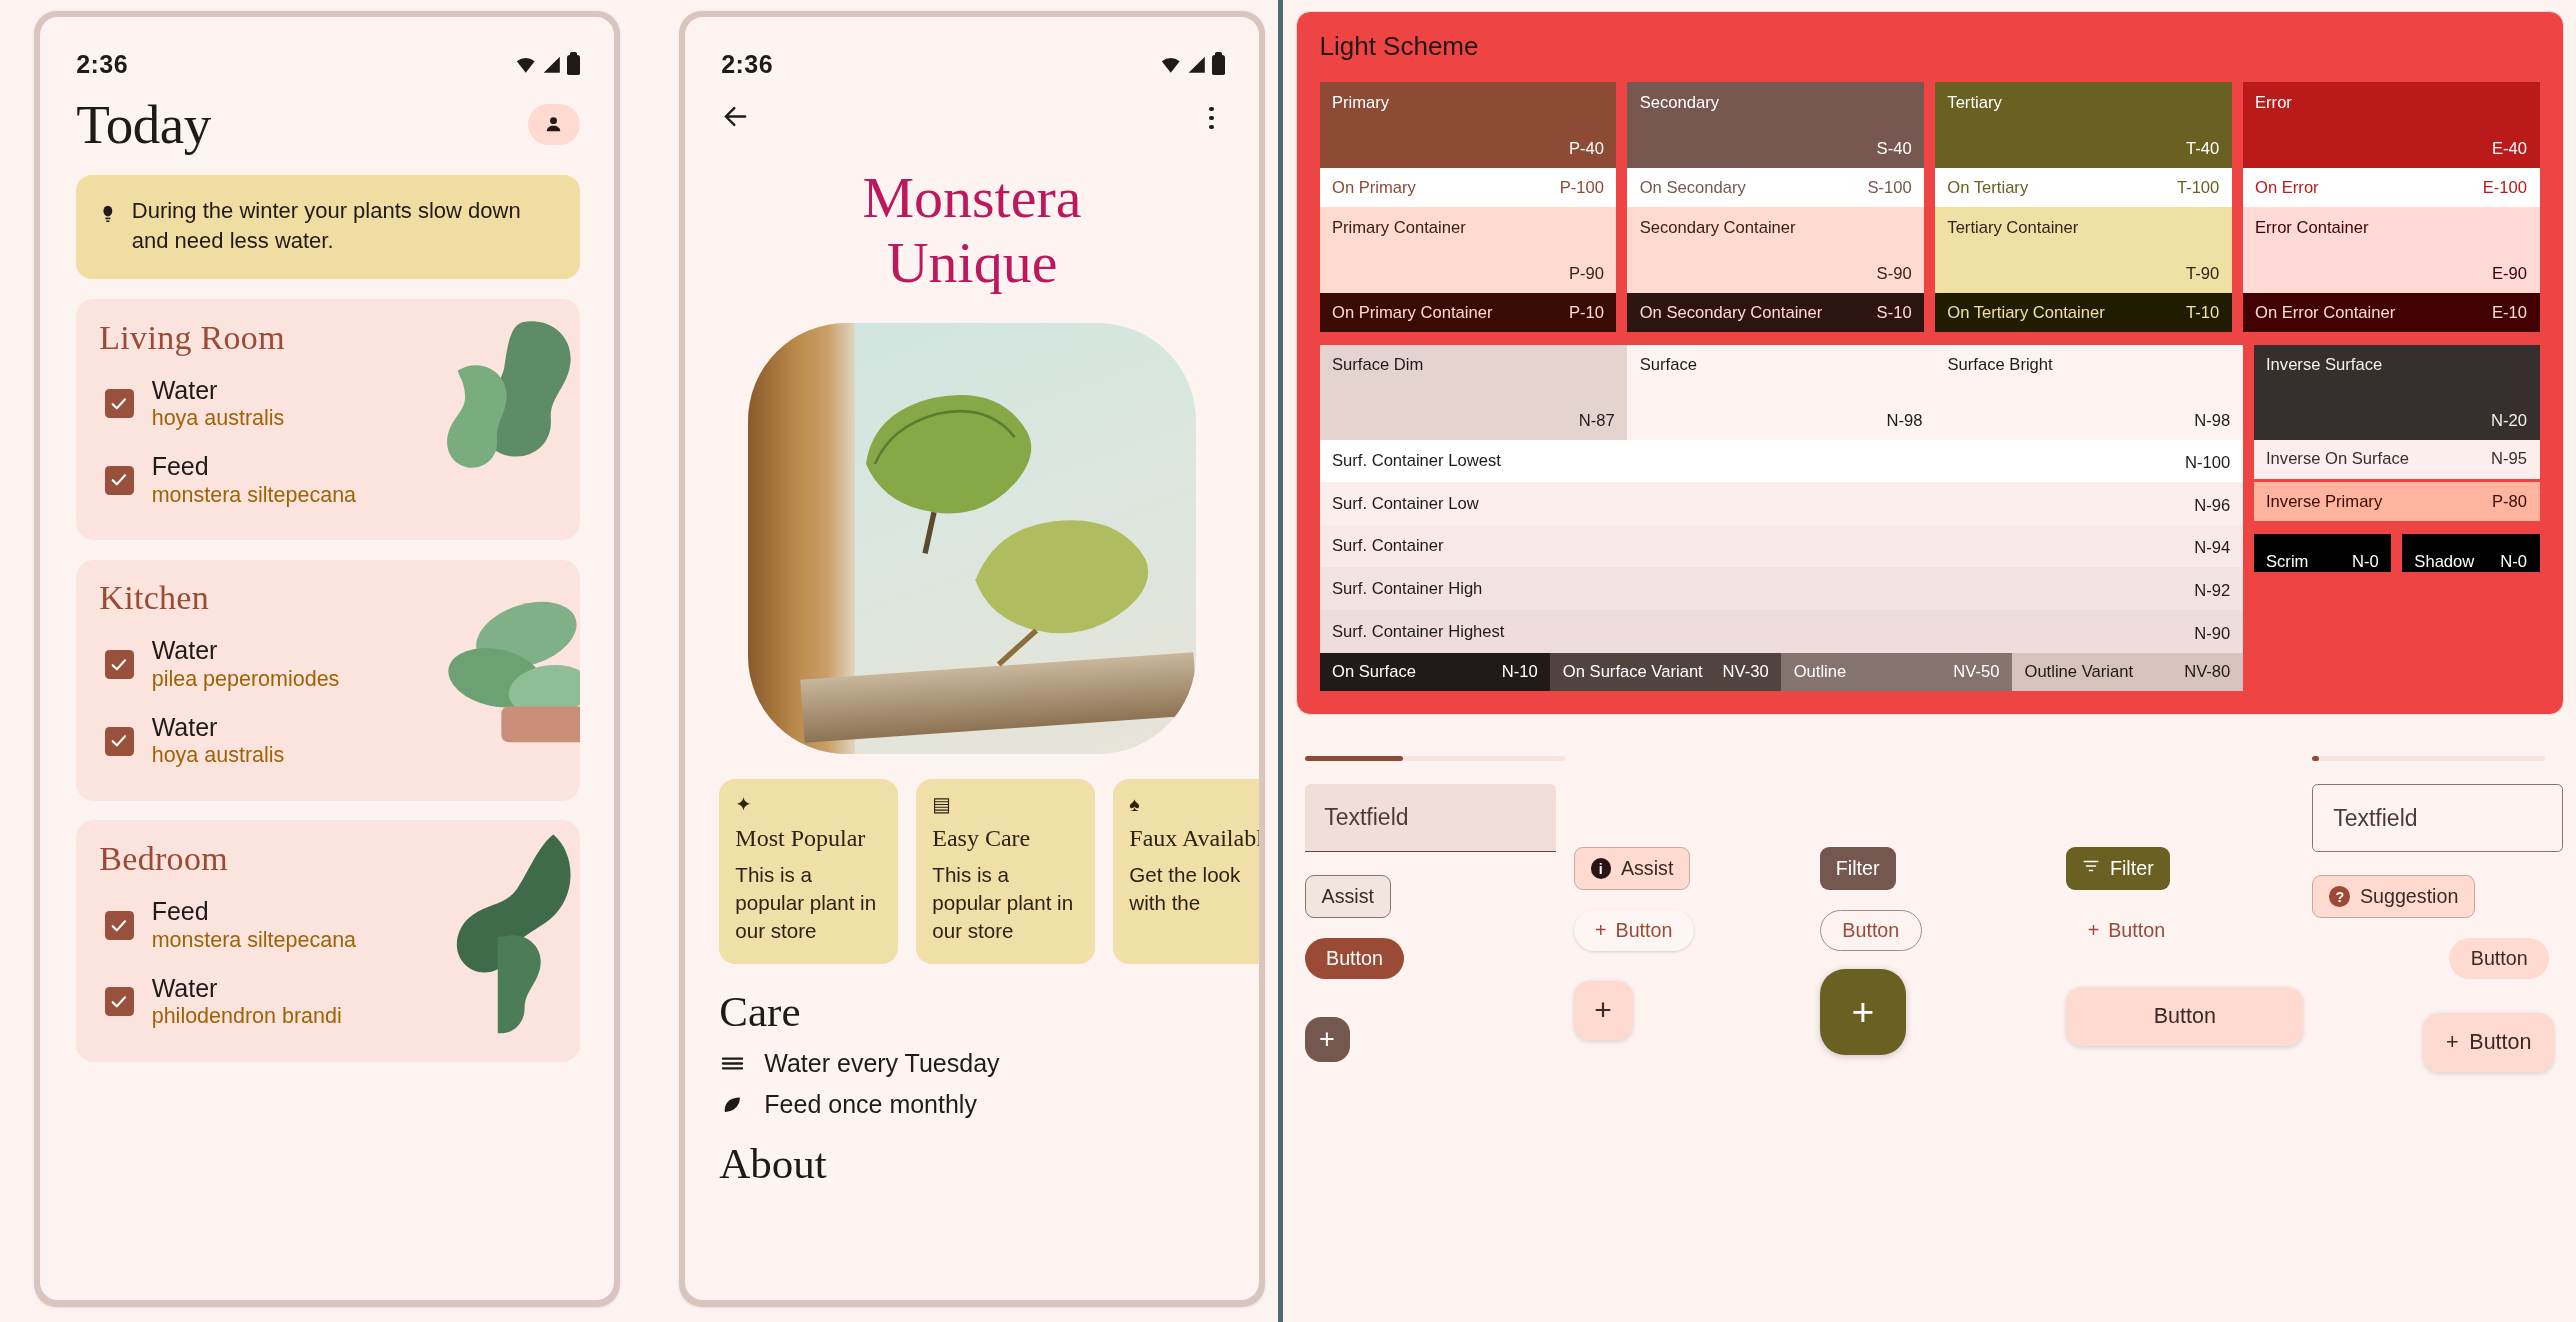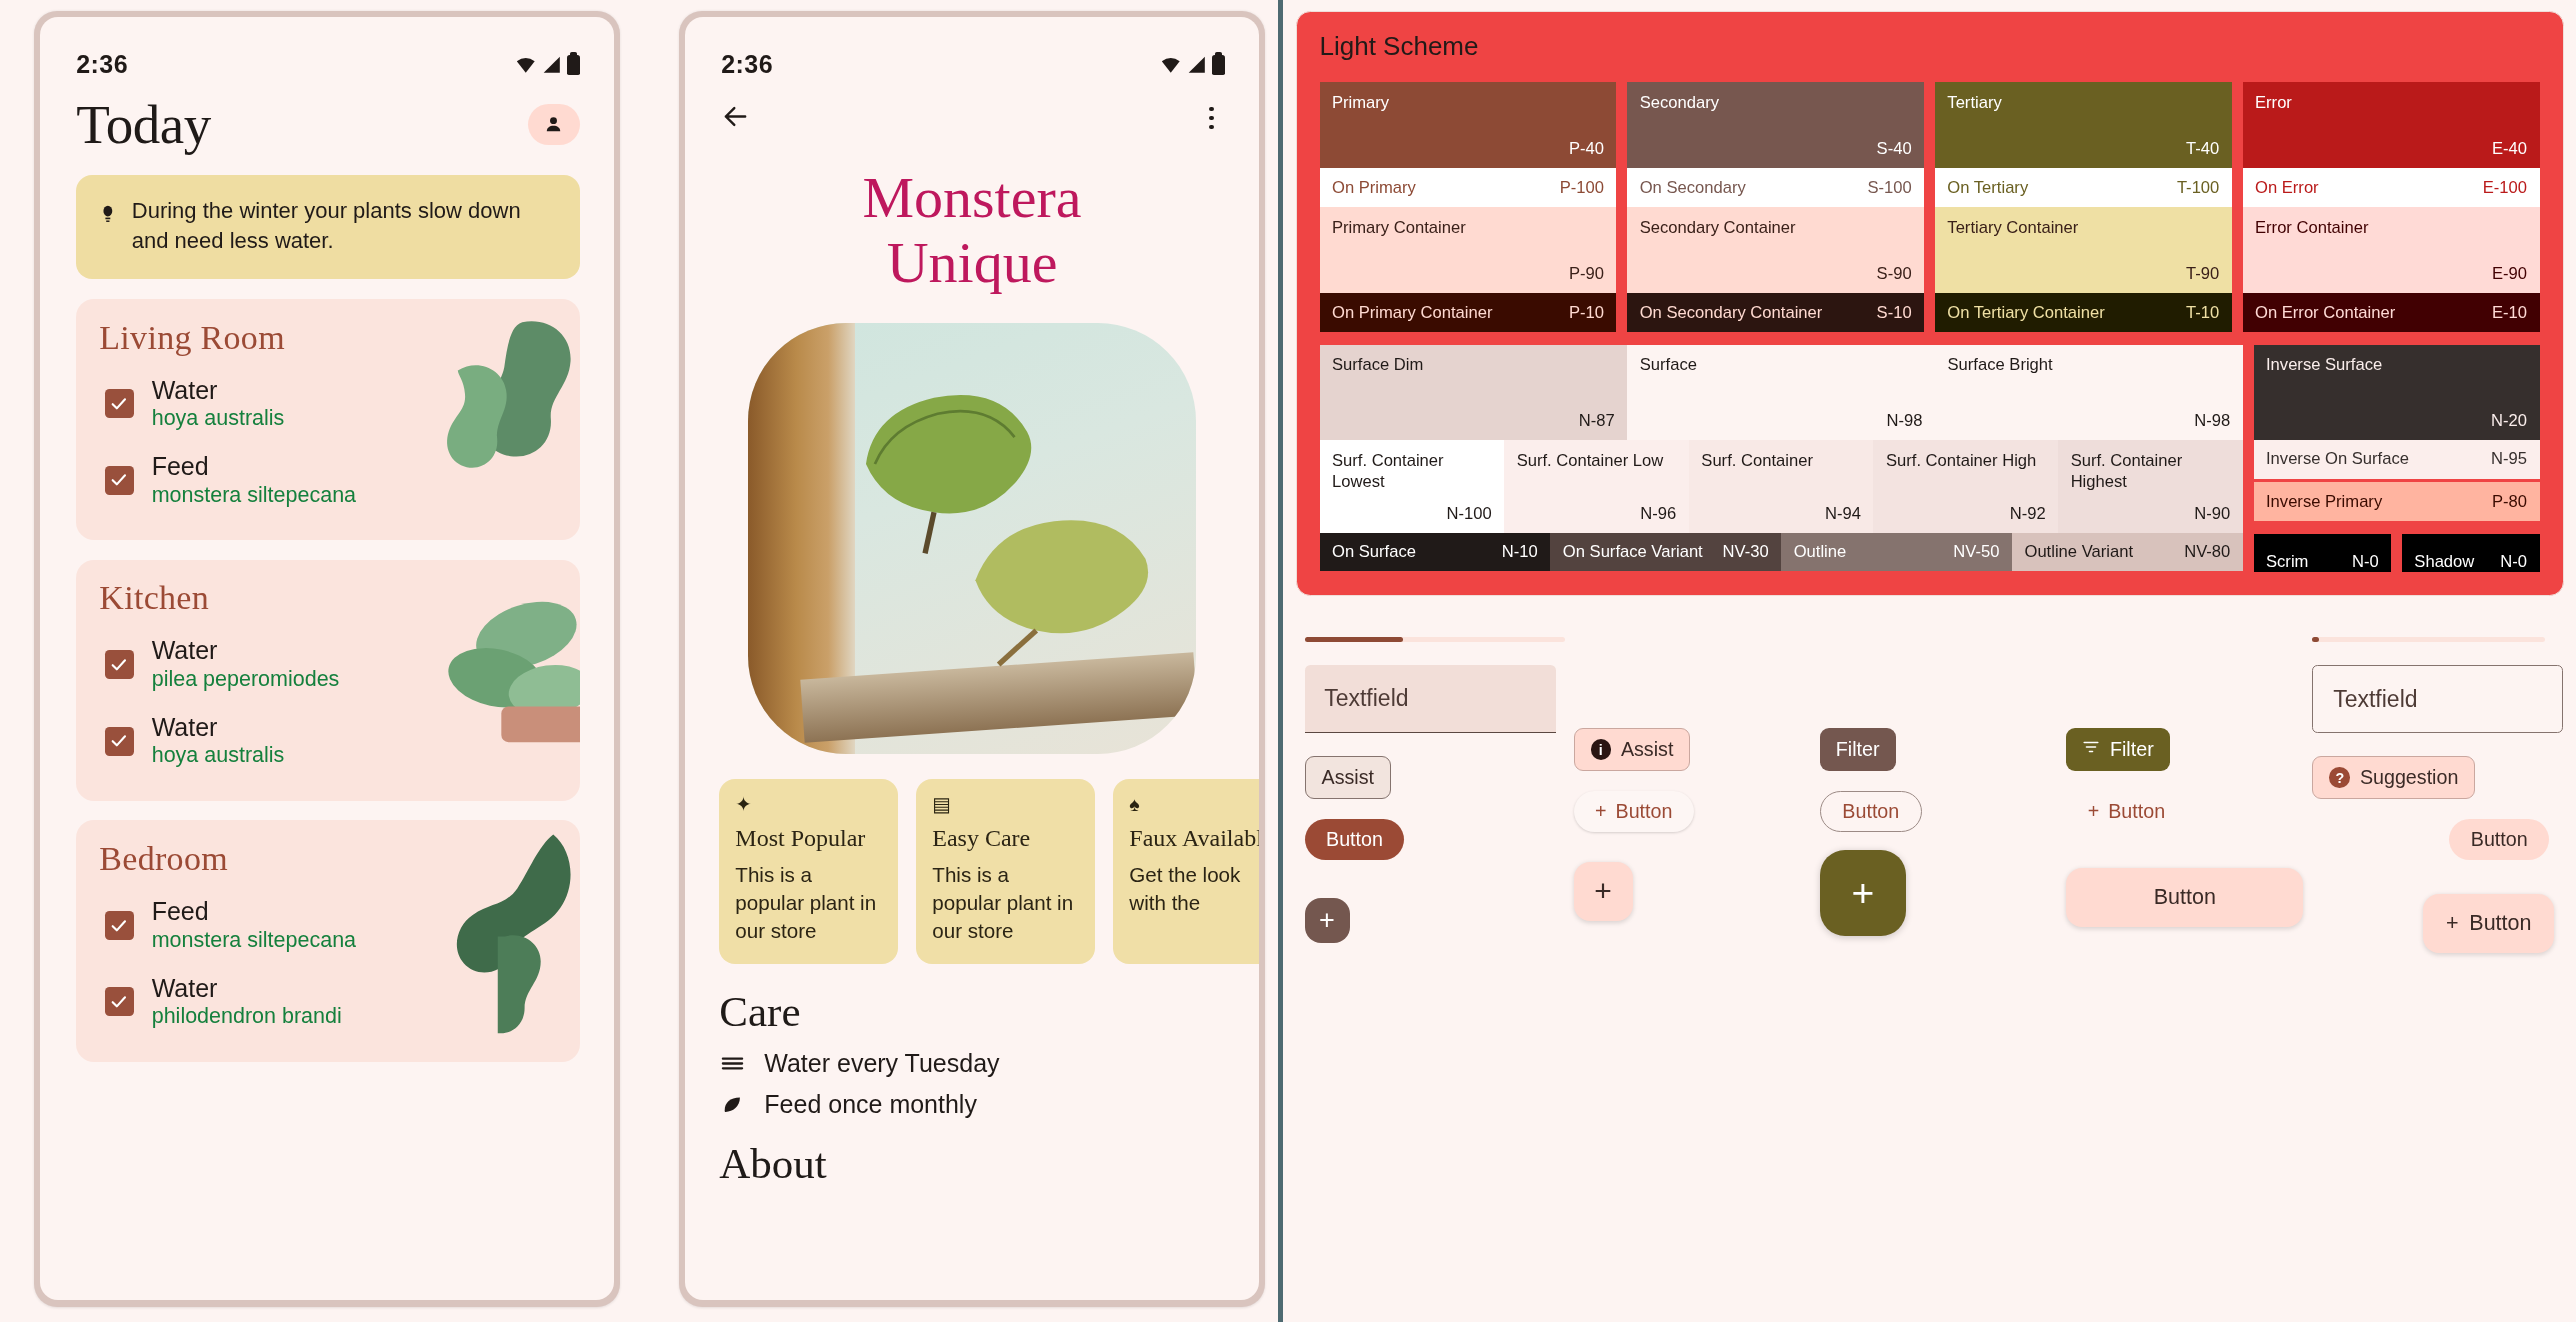--- a/index.html
+++ b/index.html
@@ -74,21 +74,21 @@
     color: #9b4a35; margin-bottom: 9px; letter-spacing: 0.3px;
   }
   .task-row { display:flex; align-items:center; gap: 18px; padding: 9px 0 9px 5.4px; position:relative; z-index:2;}
   .cb {
     width: 29px; height: 29px; background: #99503c; border-radius: 4.5px; flex:none;
     display:flex; align-items:center; justify-content:center;
   }
   .cb svg { width: 19.7px; height: 19.7px; }
   .task-main { display:flex; flex-direction:column; }
   .task-title { font-size: 25px; color: #201a18; line-height: 1.22; }
-  .task-sub   { font-size: 21.5px; color: #15803d; line-height: 1.3; }
+  .task-sub   { font-size: 21.5px; color: #a16207; line-height: 1.3; }
   .leaf-deco { position:absolute; pointer-events:none; z-index:1; }
 
   
   .p2-appbar { display:flex; align-items:center; justify-content:space-between; padding: 30px 38px 0 36px; }
   .back-arrow svg { width: 29px; height: 29px; }
   .more-dots { display:flex; flex-direction:column; gap:4.5px; align-items:center; padding: 1.8px 7.2px;}
   .more-dots i { width:4.5px; height:4.5px; background:#201a18; border-radius:50%; display:block;}
 
   .plant-title {
     font-family: "Liberation Serif", serif; font-size: 58px; color: #be185d;
@@ -148,21 +148,21 @@
 
   .surf-block { margin-top: 12.5px; display:flex; gap: 10.7px; }
   .surf-left { flex: 1; }
   .surf-right { width: 286px; display:flex; flex-direction:column; }
 
   .surf-row1 { display:flex; }
   .surf-row1 > div { flex:1; height: 95px; position:relative; padding: 10.7px 12.5px; }
   .surf-row1 .tok { position:absolute; right: 12.5px; bottom: 9px; font-size:16.6px; }
   .surf-row1 .lbl { font-size: 16.6px; }
 
-  .surf-row2 { display:flex; }
+  .surf-row2 { display:flex;flex-direction:column; }
   .surf-row2 > div { flex:1; height: 93px; position:relative; padding: 10.7px 12.5px; }
   .surf-row2 .tok { position:absolute; right: 12.5px; bottom: 9px; font-size:16.6px; }
   .surf-row2 .lbl { font-size: 16.6px; line-height: 1.28; }
 
   .surf-row3 { display:flex; }
   .surf-row3 > div { flex:1; height: 38px; display:flex; align-items:center; justify-content:space-between; padding: 0 12.5px; font-size: 16.6px; }
 
   .inv-scrim { display:flex; gap: 10.7px; margin-top: 12.5px; }
   .inv-scrim > div { flex:1; height: 38px; display:flex; align-items:flex-end; justify-content:space-between; padding: 0 12.5px; font-size:16.6px; background:#000; color:#fff; }
 

